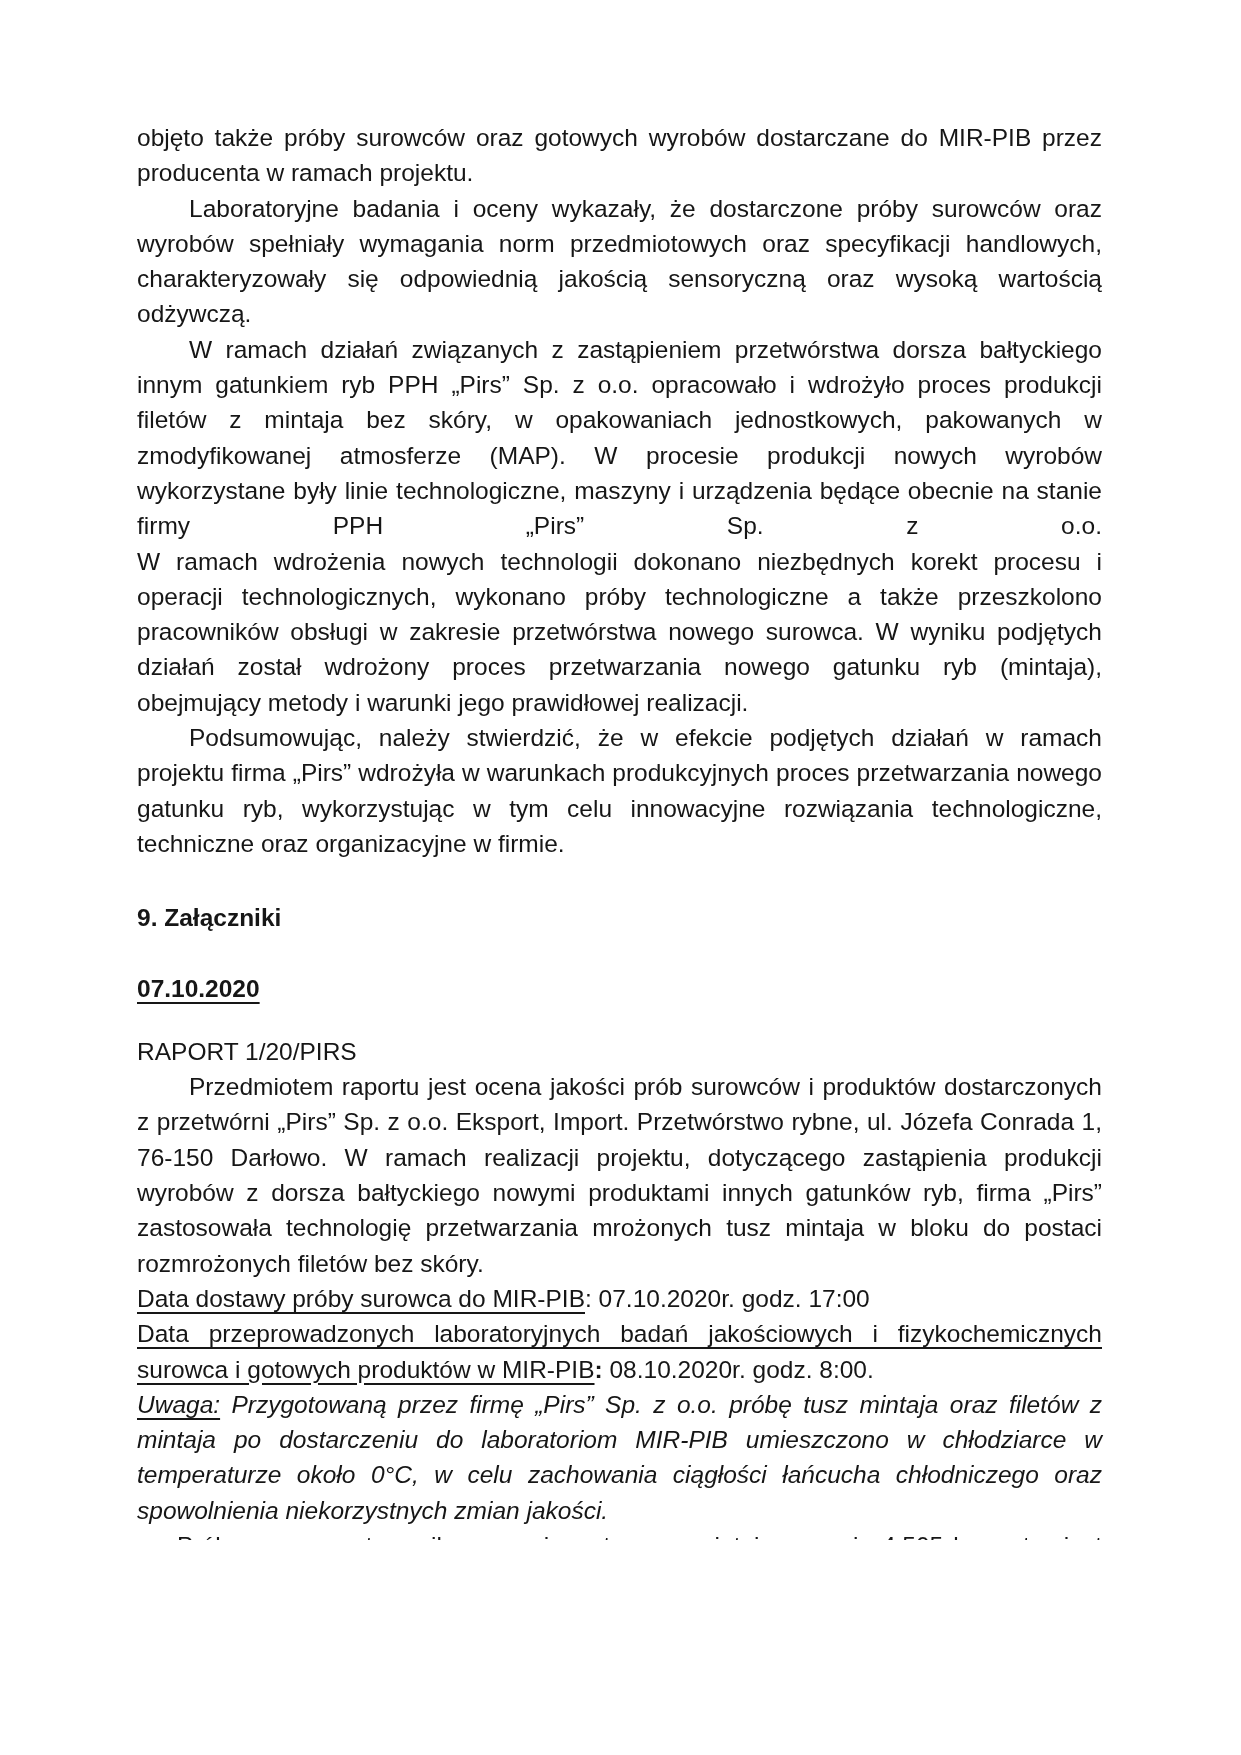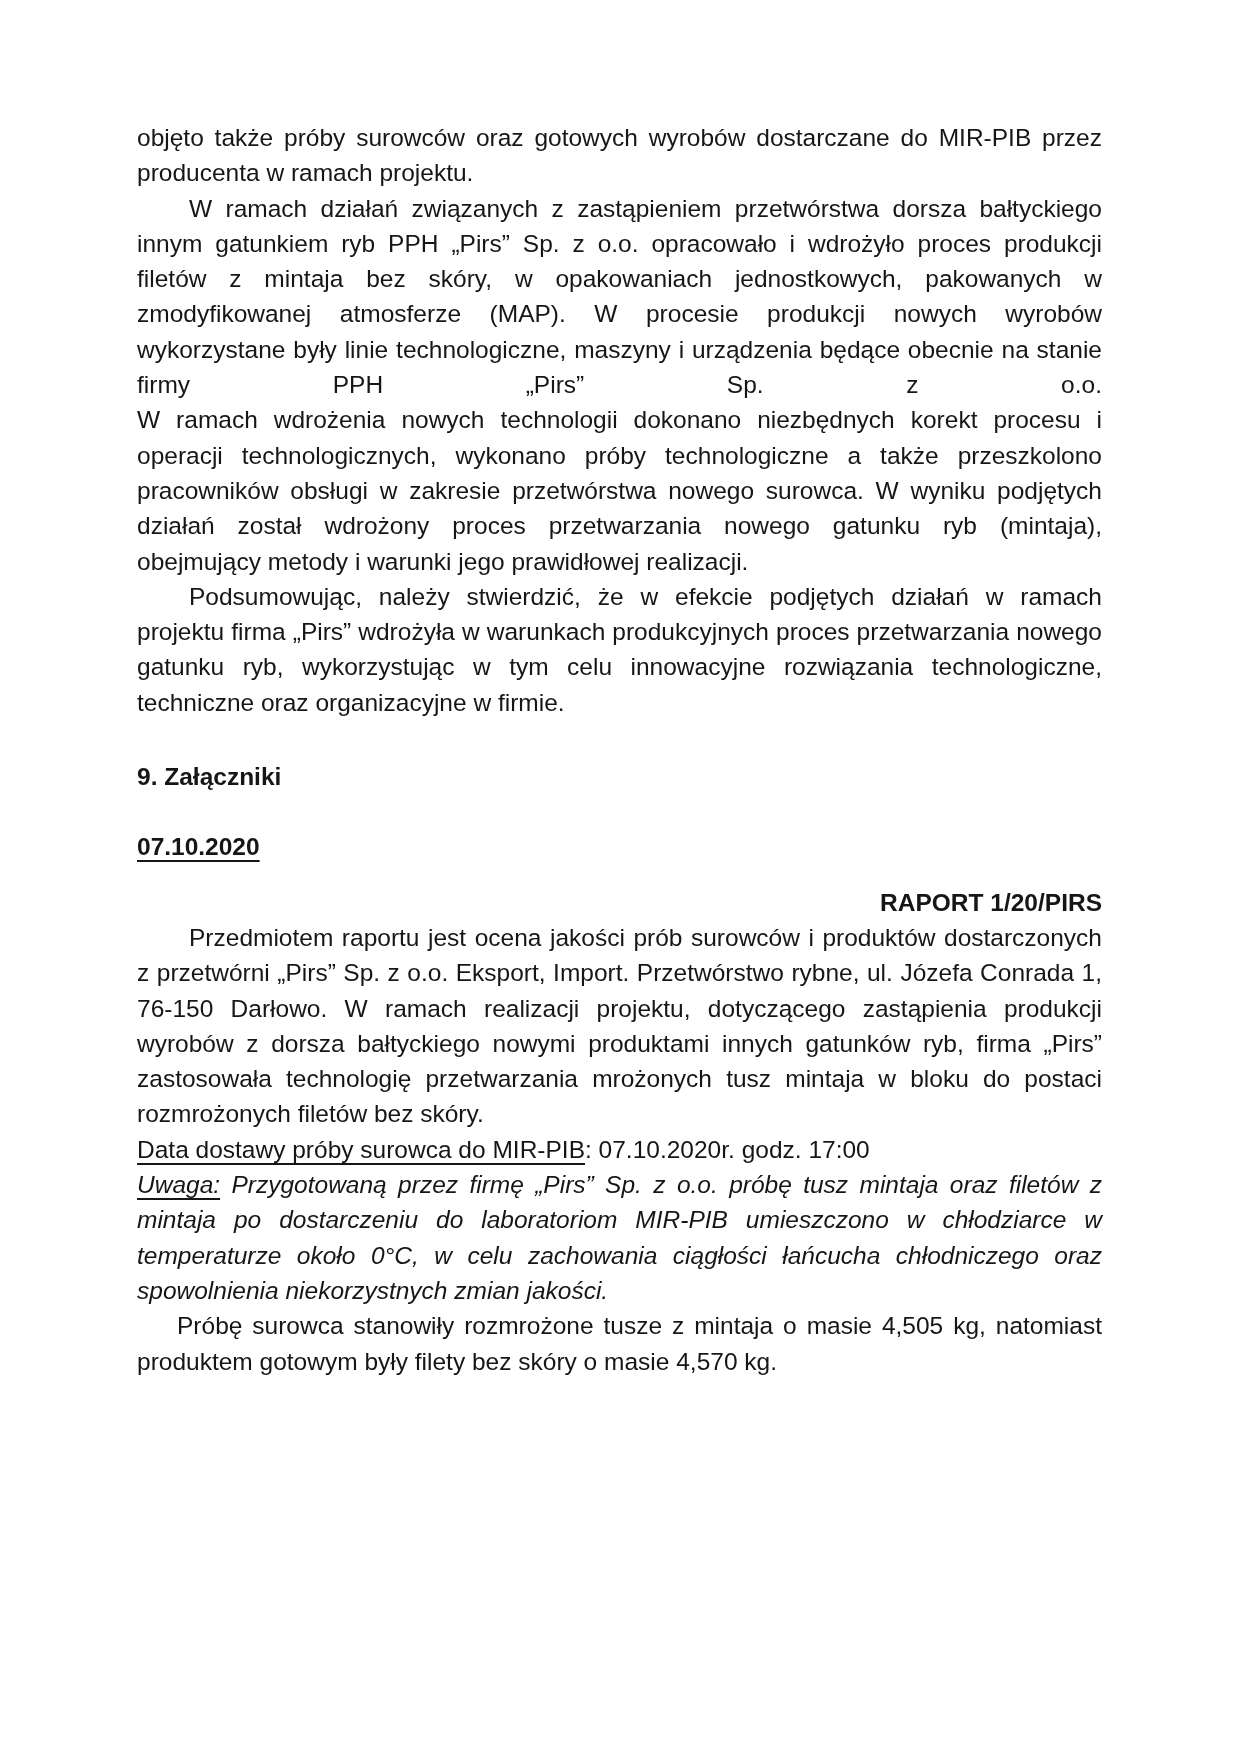--- a/index.html
+++ b/index.html
@@ -42,23 +42,23 @@
     text-align-last: justify;
     text-decoration: underline;
     text-underline-offset: 5px;
   }
   .attachment-title-line2 {
     text-decoration: underline;
     text-underline-offset: 5px;
     font-weight: bold;
   }
   .report-title {
-    text-align: right;
-    font-weight: bold;
-    margin-top: 20px;
+    text-align: left;
+    font-weight: normal;
+    margin-top: 28px;
   }
   .u {
     text-decoration: underline;
     text-underline-offset: 5px;
   }
   .b { font-weight: bold; }
   .note-para {
     text-align: justify;
     font-style: italic;
     margin: 0;
@@ -84,20 +84,21 @@
     color: #ec4899;
   }
 </style>
 </head>
 <body>
 
 <div class="page">
 
   <p class="para">objęto także próby surowców oraz gotowych wyrobów dostarczane do MIR-PIB przez producenta w ramach projektu.</p>
 
+  <p class="para indent">Laboratoryjne badania i oceny wykazały, że dostarczone próby surowców oraz wyrobów spełniały wymagania norm przedmiotowych oraz specyfikacji handlowych, charakteryzowały się odpowiednią jakością sensoryczną oraz wysoką wartością odżywczą.</p>
 
   <div class="para indent justify-last">W ramach działań związanych z zastąpieniem przetwórstwa dorsza bałtyckiego innym gatunkiem ryb PPH „Pirs” Sp. z o.o. opracowało i wdrożyło proces produkcji filetów z mintaja bez skóry, w opakowaniach jednostkowych, pakowanych w zmodyfikowanej atmosferze (MAP). W procesie produkcji nowych wyrobów wykorzystane były linie technologiczne, maszyny i urządzenia będące obecnie na stanie firmy PPH „Pirs” Sp. z o.o.</div>
   <div class="para">W ramach wdrożenia  nowych technologii dokonano niezbędnych korekt  procesu i operacji technologicznych, wykonano próby technologiczne a także przeszkolono pracowników obsługi w zakresie przetwórstwa nowego surowca. W wyniku podjętych działań został wdrożony proces przetwarzania nowego gatunku ryb (mintaja), obejmujący metody i warunki jego prawidłowej realizacji.</div>
 
   <p class="para indent">Podsumowując, należy stwierdzić, że w efekcie podjętych działań w ramach projektu firma „Pirs” wdrożyła w warunkach produkcyjnych proces przetwarzania nowego gatunku ryb, wykorzystując w tym celu innowacyjne rozwiązania technologiczne, techniczne oraz organizacyjne w firmie.</p>
 
   <div class="heading-attachments">9. Załączniki</div>
 
   <div>
     <div>
@@ -106,20 +107,23 @@
   </div>
 
   <div class="report-title">RAPORT 1/20/PIRS</div>
 
   <p class="para indent">Przedmiotem raportu jest ocena jakości prób surowców i produktów dostarczonych z przetwórni „Pirs” Sp. z o.o. Eksport, Import. Przetwórstwo rybne, ul. Józefa Conrada 1, 76-150 Darłowo. W ramach realizacji projektu, dotyczącego zastąpienia produkcji wyrobów z dorsza bałtyckiego nowymi produktami innych gatunków ryb, firma „Pirs” zastosowała technologię przetwarzania mrożonych tusz mintaja w bloku do postaci rozmrożonych filetów bez skóry.</p>
 
   <div class="para">
     <span class="u">Data dostawy próby surowca do MIR-PIB</span><span>: 07.10.2020r. godz. 17:00</span>
   </div>
 
+  <div class="para">
+    <span class="u">Data przeprowadzonych laboratoryjnych badań jakościowych i fizykochemicznych surowca i gotowych produktów w MIR-PIB</span><span class="b">:</span><span> 08.10.2020r. godz. 8:00.</span>
+  </div>
 
   <p class="note-para">
     <span class="u">Uwaga:</span><span> Przygotowaną przez firmę „Pirs” Sp. z o.o. próbę tusz mintaja oraz filetów z mintaja po dostarczeniu do laboratoriom MIR-PIB umieszczono w chłodziarce w temperaturze około 0°C, w celu zachowania ciągłości łańcucha chłodniczego oraz spowolnienia niekorzystnych zmian jakości.</span>
   </p>
 
 
   <p class="section-text">Próbę surowca stanowiły rozmrożone tusze z mintaja o masie 4,505 kg, natomiast produktem gotowym były filety bez skóry o masie 4,570 kg.</p>
 
   <div class="page-number">24</div>
 

